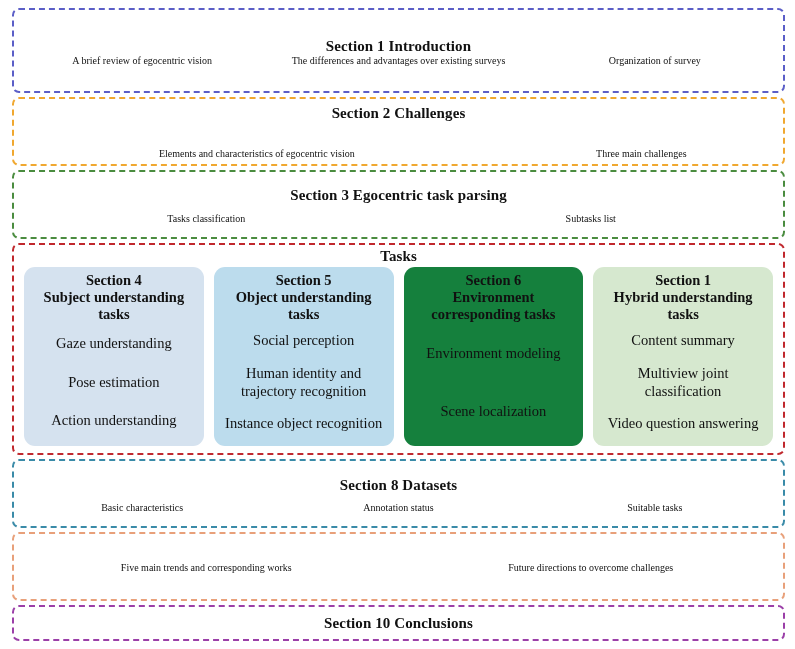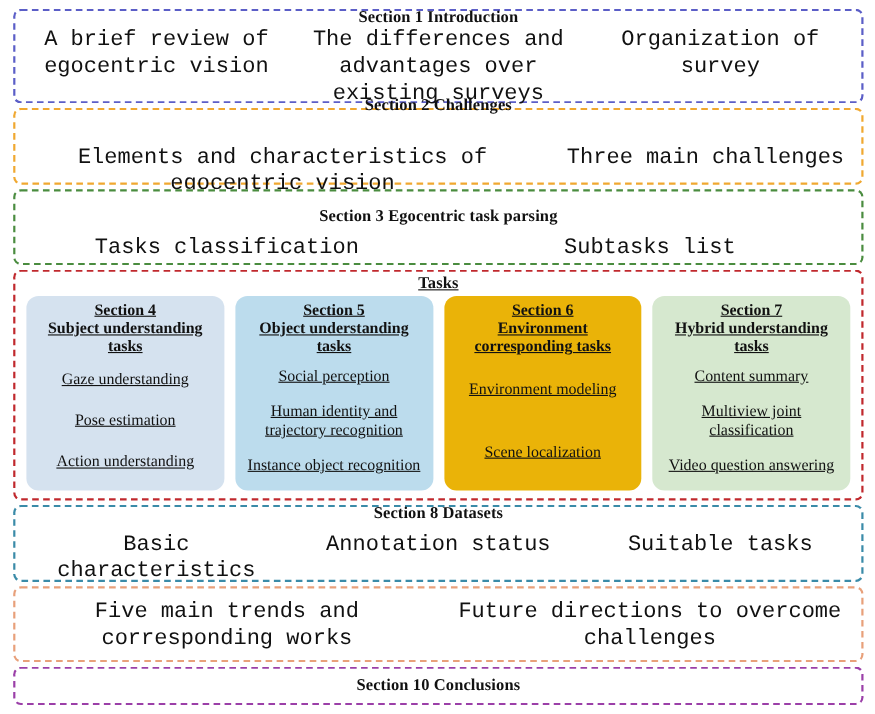--- a/index.html
+++ b/index.html
@@ -45,58 +45,56 @@
   }
   .sec-items {
     display: flex;
     flex-direction: row;
     align-items: flex-start;
     justify-content: space-around;
     width: 100%;
   }
   .sec-item {
     text-align: center;
-    font-size: 20px;
+    font-size: 10px;
     line-height: 1.22;
     padding: 0 4px;
-    font-family: Liberation Mono, monospace;
   }
 
   
   #section-1 { height: 86px; border-color: #5b5ec7; padding-top: 4px; }
   #section-1 .sec-title { margin-bottom: 0; }
   #section-1 .sec-items > .sec-item { width: 33.33%; }
 
   #section-2 { height: 70px; border-color: #f0a830; padding-top: 3px; }
   #section-2 .sec-title { margin-bottom: 26px; }
   #section-2 .sec-items { justify-content: flex-start; padding-left: 16px; }
   #section-2 .sec-items > .sec-item:nth-child(1) { width: 58%; }
   #section-2 .sec-items > .sec-item:nth-child(2) { width: 40%; }
 
-  #section-3 { height: 70px; border-color: #4a8c3f; padding-top: 3px; justify-content: flex-end; }
+  #section-3 { height: 70px; border-color: #4a8c3f; padding-top: 3px; }
   #section-3 .sec-title { margin-bottom: 8px; }
   #section-3 .sec-items > .sec-item { width: 50%; }
 
   #section-8 { height: 70px; border-color: #3a8ba8; padding-top: 3px; }
   #section-8 .sec-title { margin-bottom: 8px; }
   #section-8 .sec-items > .sec-item { width: 33.33%; }
 
   #section-9 { height: 70px; border-color: #e8a07a; padding-top: 3px; }
   #section-9 .sec-title { margin-bottom: 8px; }
   #section-9 .sec-items > .sec-item { width: 50%; }
 
   #section-10 { height: 36px; border-color: #9b3fa8; justify-content: center; }
 
   
   #tasks-container {
     height: 215px;
     border-color: #c0282d;
     padding: 3px 6px 7px 6px;
     justify-content: flex-start;
-    text-decoration: underline;
   }
   #tasks-container .sec-title { margin-bottom: 2px; }
   .task-cards {
     display: flex;
     flex-direction: row;
     gap: 10px;
     flex: 1;
     min-height: 0;
     padding: 0 4px 0 4px;
   }
@@ -180,35 +178,35 @@
           <div>Object understanding</div>
           <div>tasks</div>
         </div>
         <div class="card-items">
           <div class="card-item">Social perception</div>
           <div class="card-item">Human identity and trajectory recognition</div>
           <div class="card-item">Instance object recognition</div>
         </div>
       </div>
 
-      <div class="task-card" id="card-section-6" style="background: #eab308;">
+      <div class="task-card" id="card-section-6" style="background: #15803d;">
         <div class="card-title">
           <div>Section 6</div>
           <div>Environment</div>
           <div>corresponding tasks</div>
         </div>
         <div class="card-items">
           <div class="card-item">Environment modeling</div>
           <div class="card-item">Scene localization</div>
         </div>
       </div>
 
       <div class="task-card" id="card-section-7" style="background: rgb(214, 232, 207);">
         <div class="card-title">
-          <div>Section 7</div>
+          <div>Section 1</div>
           <div>Hybrid understanding</div>
           <div>tasks</div>
         </div>
         <div class="card-items">
           <div class="card-item">Content summary</div>
           <div class="card-item">Multiview joint classification</div>
           <div class="card-item">Video question answering</div>
         </div>
       </div>
 

